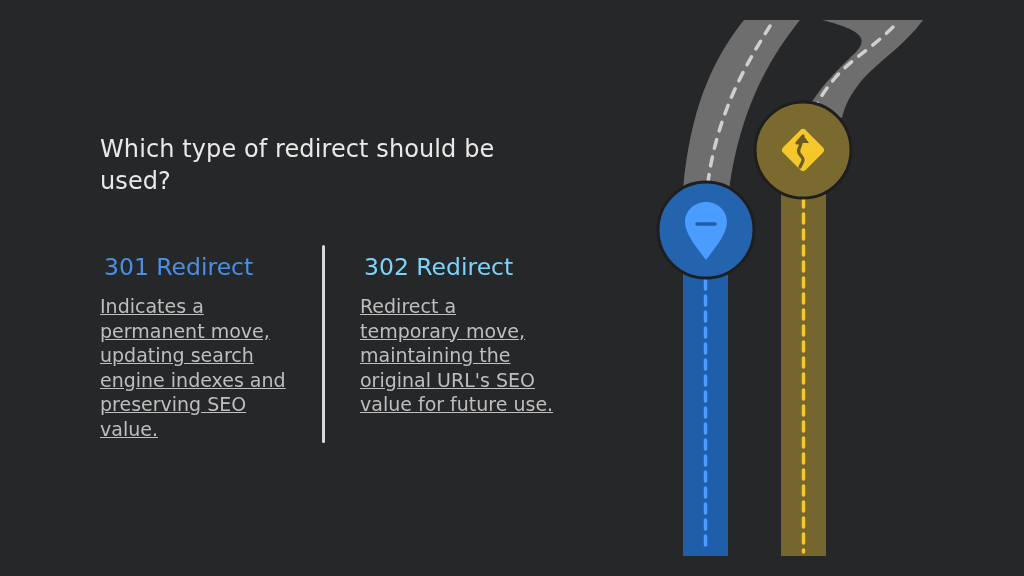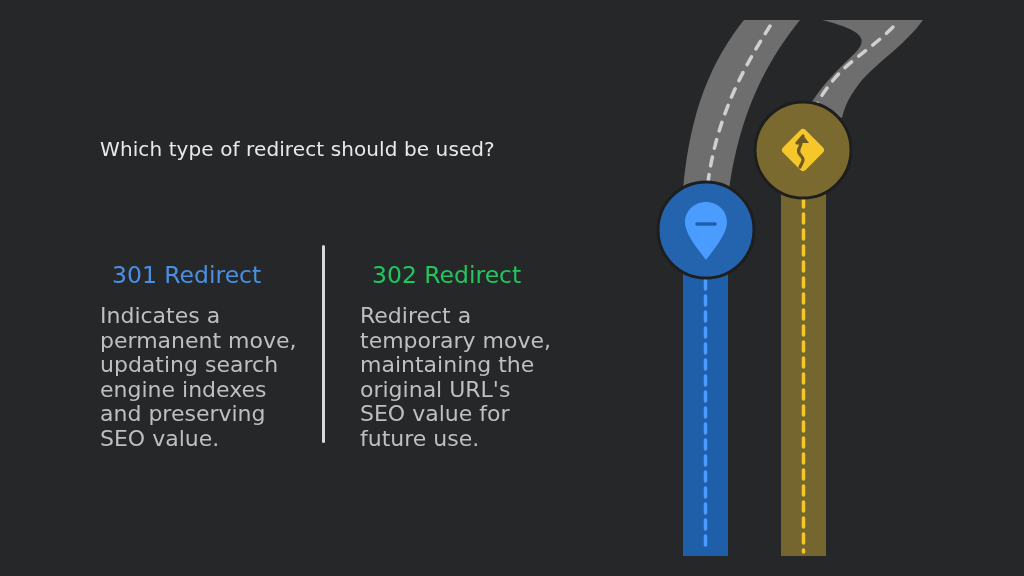--- a/index.html
+++ b/index.html
@@ -4,52 +4,52 @@
   <style>
     html, body { margin:0; padding:0; }
     body {
       width:1024px; height:576px; overflow:hidden;
       background:#262729;
       font-family:"DejaVu Sans","Liberation Sans",sans-serif;
       position:relative;
     }
     .title {
       position:absolute; left:100px; top:133px; width:460px;
-      color:#e9e9e9; font-size:20px; line-height:32px; letter-spacing:0.1px;
+      color:#e9e9e9; font-size:24px; line-height:32px; letter-spacing:0.1px;
       margin:0; font-weight:normal;
     }
     .col { position:absolute; top:246px; width:200px; }
     .col.left { left:100px; }
     .col.right { left:360px; }
     .col h2 {
-      margin:12px; font-weight:normal; font-size:23.5px; line-height:34px;
+      margin:4px; font-weight:normal; font-size:23.5px; line-height:34px;
     }
     .col p {
-      margin:10px 0 0 0; color:#bfbfbf; font-size:22px; line-height:24.5px;
+      margin:10px 0 0 0; color:#bfbfbf; font-size:19px; line-height:24.5px;text-decoration:underline;
     }
     .divider {
       position:absolute; left:322px; top:245px; width:3px; height:198px;
       background:#d9d9d9; border-radius:2px;
     }
     svg.art { position:absolute; left:0; top:0; }
   </style>
 </head>
 <body>
 
 <h1 class="title">Which type of redirect should be used?</h1>
 
 <div class="col left">
   <h2 style="color:#4b8fe3">301 Redirect</h2>
   <p>Indicates a permanent move, updating search engine indexes and preserving SEO value.</p>
 </div>
 
 <div class="divider"></div>
 
 <div class="col right">
-  <h2 style="color:#22c55e">302 Redirect</h2>
+  <h2 style="color:#7dd3fc">302 Redirect</h2>
   <p>Redirect a temporary move, maintaining the original URL's SEO value for future use.</p>
 </div>
 
 <svg class="art" width="1024" height="576" viewBox="0 0 1024 576">
 
   <g>
     <path d="M744 20 L800 20 C768 60 740 110 729 190 L683 190 C690 110 712 60 744 20 Z" fill="#6e6e6e"></path>
     <path d="M770 26 C742 70 715 120 707 190" fill="none" stroke="#cfcfcf" stroke-width="3.5" stroke-dasharray="9 9" stroke-linecap="round"></path>
   </g>
 

